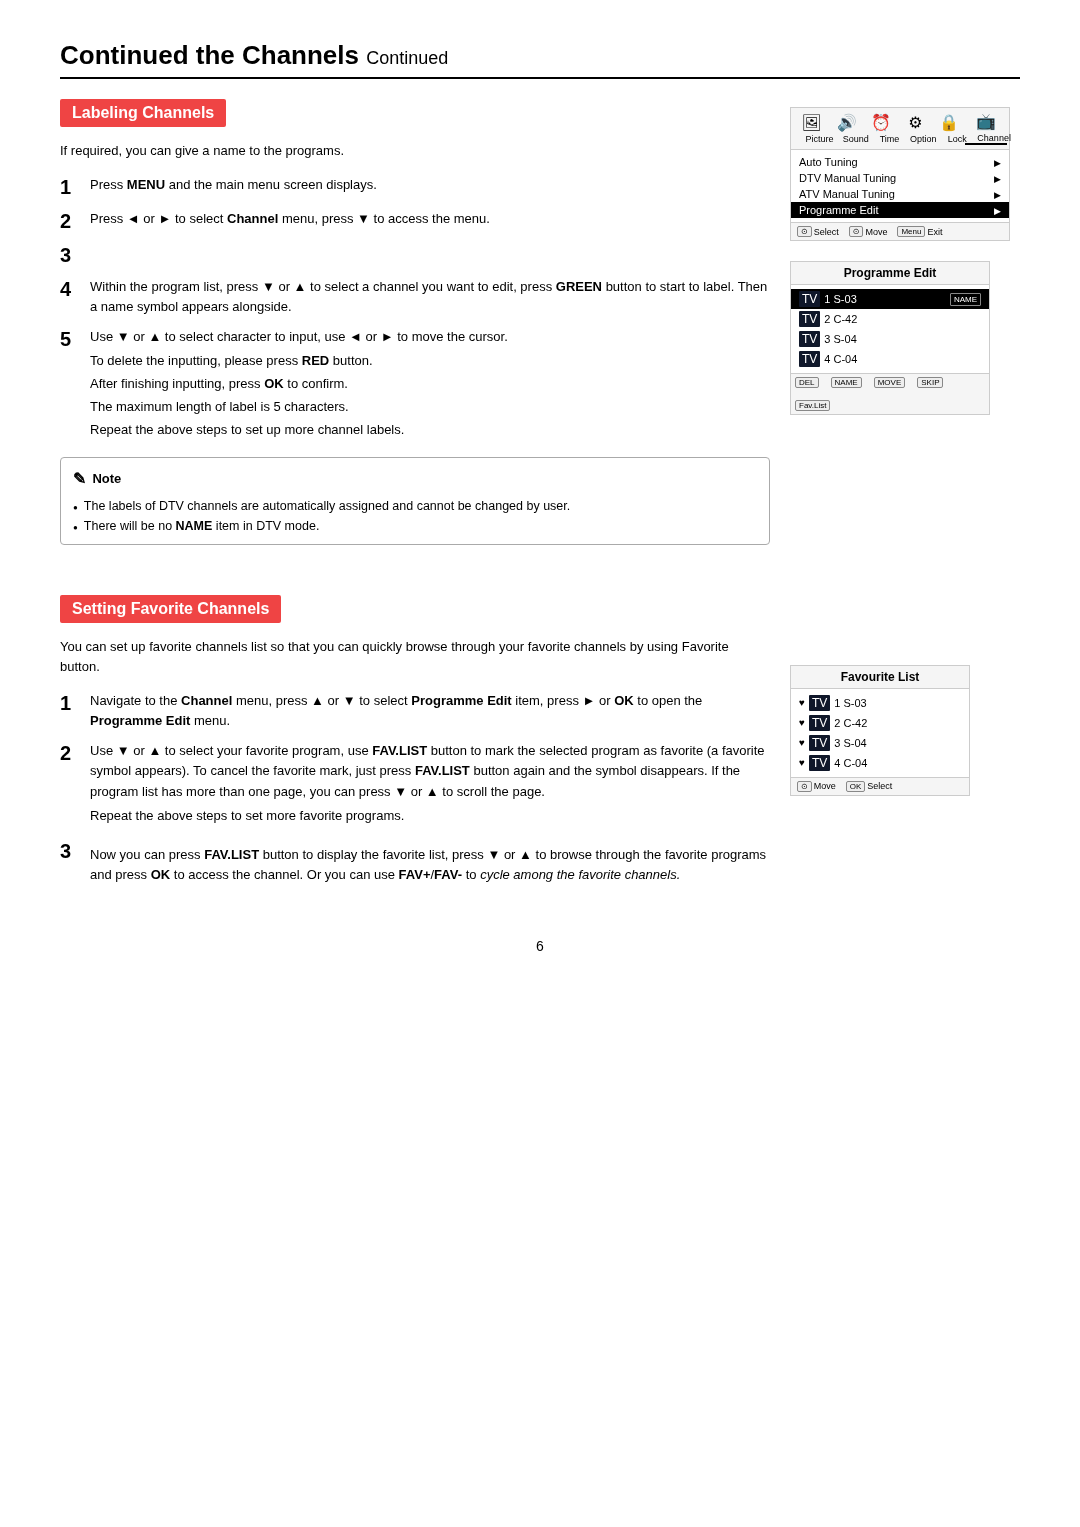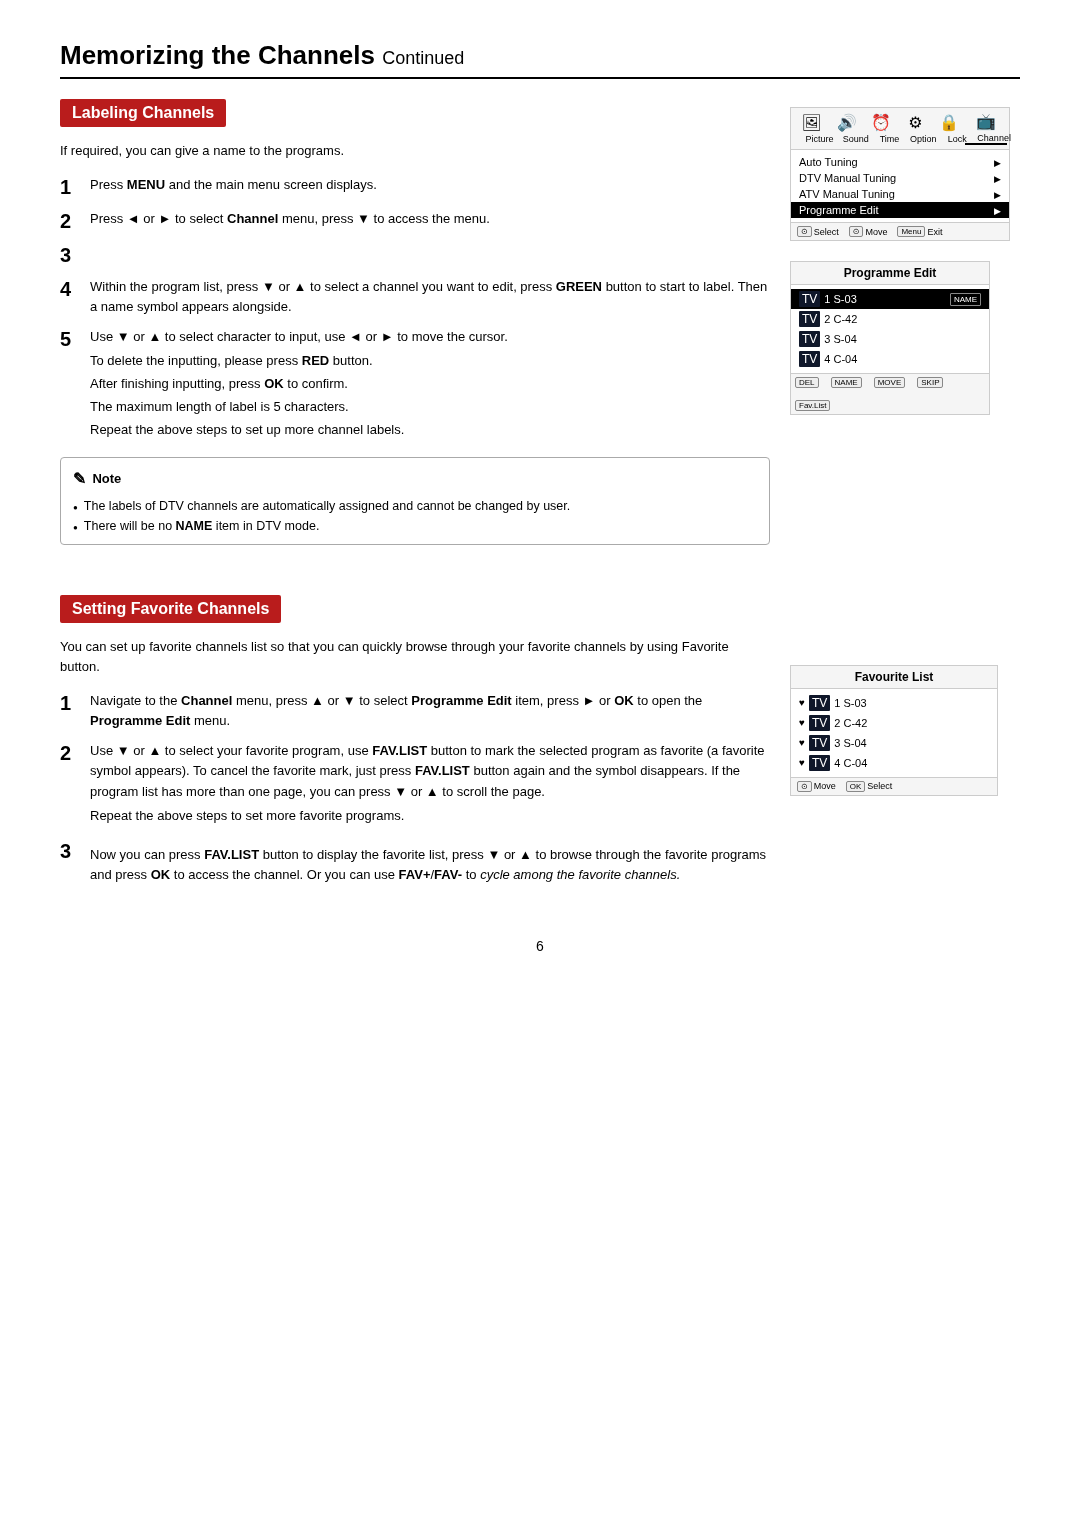--- a/index.html
+++ b/index.html
@@ -21,21 +21,21 @@
       padding-bottom: 6px;
       margin-bottom: 20px;
     }
     .page-title .continued {
       font-size: 18px;
       font-weight: normal;
     }
 
     
     .section-header {
-      background: #b91c1c;
+      background: #ef4444;
       color: #fff;
       font-size: 16px;
       font-weight: bold;
       padding: 5px 12px;
       display: inline-block;
       margin-bottom: 14px;
       border-radius: 2px;
     }
 
     
@@ -229,21 +229,21 @@
       padding: 3px 4px;
       font-size: 9px;
       background: #f5f5f5;
       flex-wrap: wrap;
     }
 
     
     .fav-panel {
       border: 1px solid #ccc;
       font-size: 11px;
-      width: 208px;
+      width: 180px;
       margin-top: 8px;
     }
     .fav-panel-header {
       text-align: center;
       font-weight: bold;
       font-size: 12px;
       padding: 4px;
       border-bottom: 1px solid #ccc;
       background: #f5f5f5;
     }
@@ -279,21 +279,21 @@
 
     b { font-weight: bold; }
     i { font-style: italic; }
 
     .arrow-right::after { content: "▶"; font-size: 9px; }
   </style>
 </head>
 <body>
 
 <div class="page-title">
-  <span>Memorizing the Channels</span>
+  <span>Continued the Channels</span>
   <span class="continued">Continued</span>
 </div>
 
 <div class="section-wrapper">
   <div class="section-left">
     <div class="section-header">Labeling Channels</div>
 
     <p class="intro-text">If required, you can give a name to the programs.</p>
 
     

